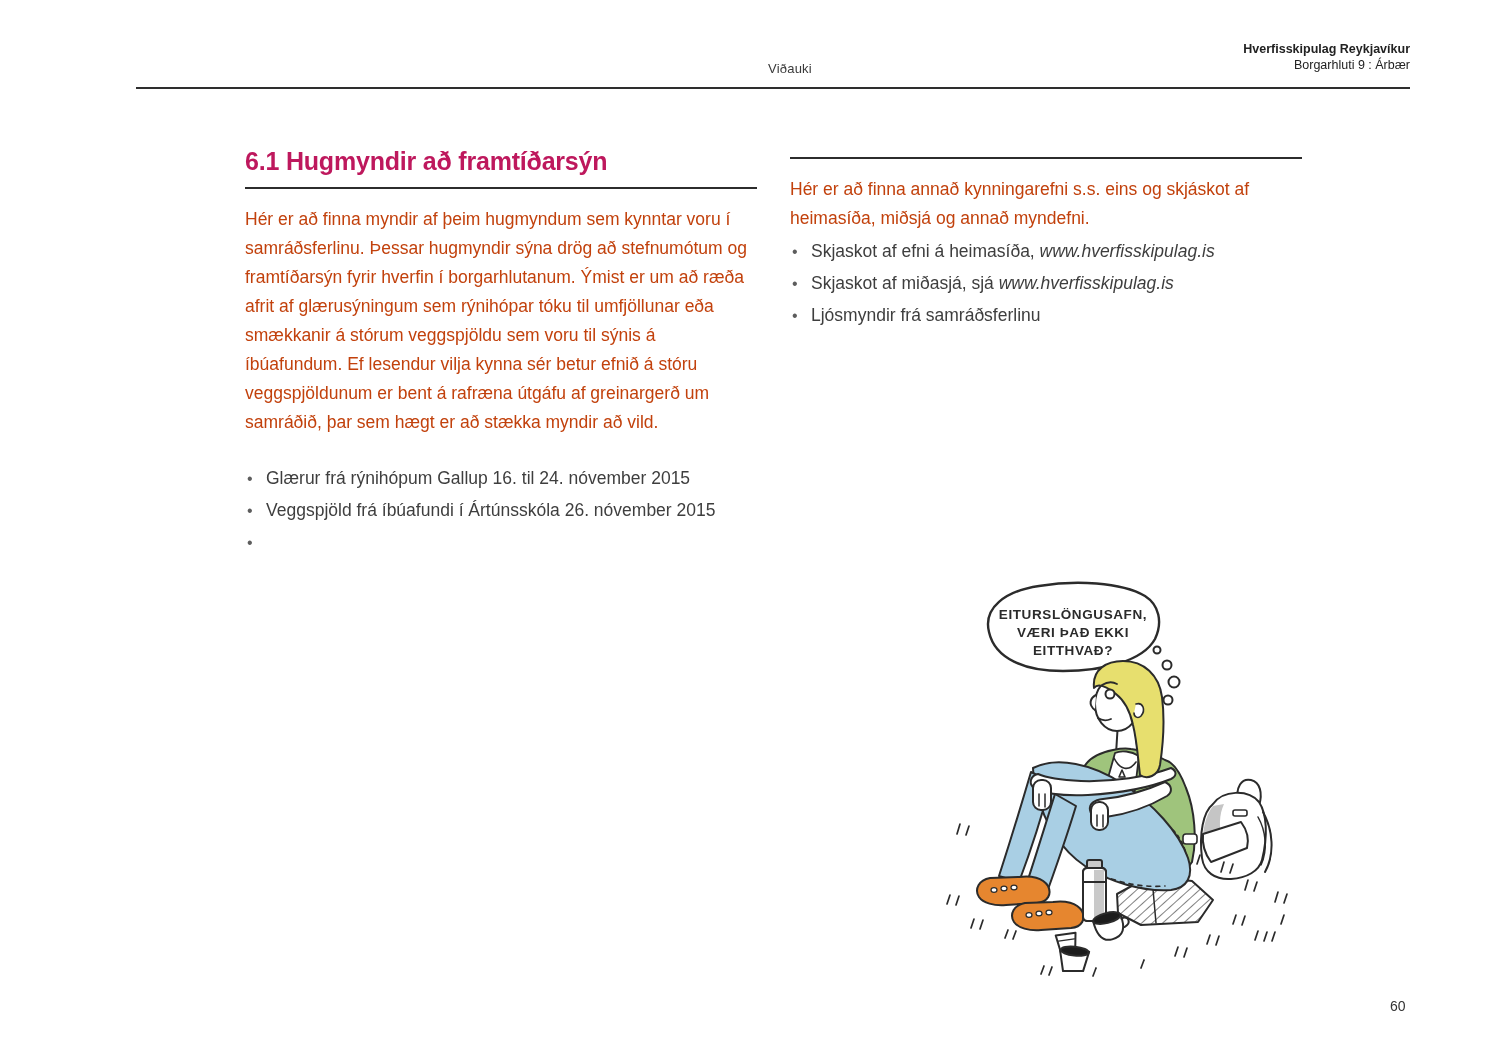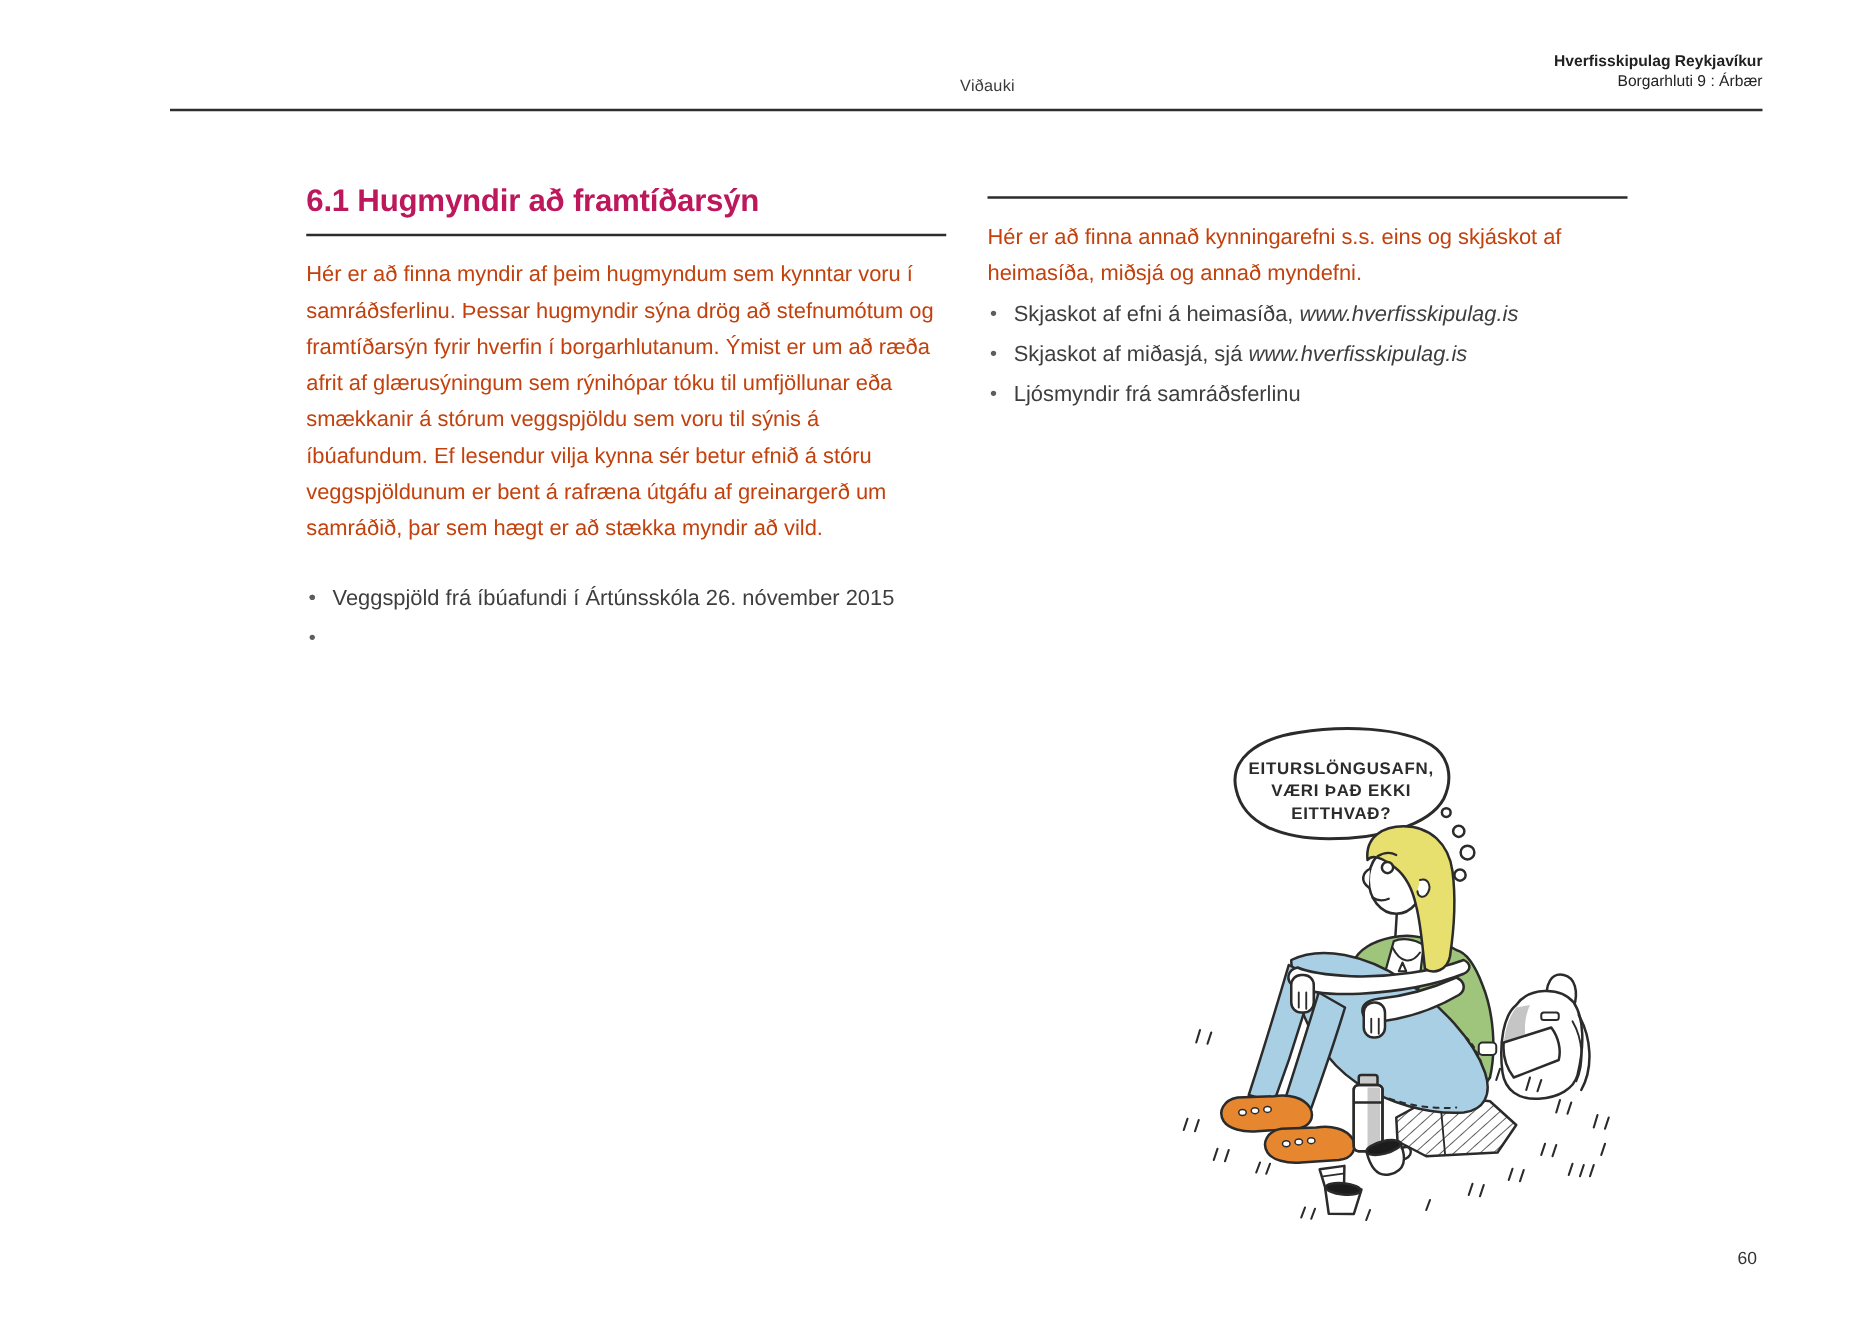--- a/index.html
+++ b/index.html
@@ -80,20 +80,21 @@
 </div>
 <div class="hdr-rule"></div>
 
 <section class="col col-left">
   <h2>6.1 Hugmyndir að framtíðarsýn</h2>
   <div class="rule"></div>
   <p class="body">Hér er að finna myndir af þeim hugmyndum sem kynntar voru í samráðsferlinu.  Þessar hugmyndir sýna drög að stefnumótum og framtíðarsýn fyrir hverfin í borgarhlutanum.  Ýmist er um að ræða afrit af glærusýningum sem rýnihópar tóku til umfjöllunar eða smækkanir á stórum veggspjöldu sem voru til sýnis á íbúafundum.  Ef lesendur vilja kynna sér betur efnið á stóru veggspjöldunum er bent á rafræna útgáfu af greinargerð um samráðið, þar sem hægt er að stækka myndir að vild.</p>
   <ul>
     <li>
       <span class="dot">•</span>
+      <span>Glærur frá rýnihópum Gallup 16. til 24. nóvember 2015</span>
     </li>
     <li>
       <span class="dot">•</span>
       <span>Veggspjöld frá íbúafundi í Ártúnsskóla 26. nóvember 2015</span>
     </li>
     <li>
       <span class="dot">•</span>
     </li>
   </ul>
 </section>

